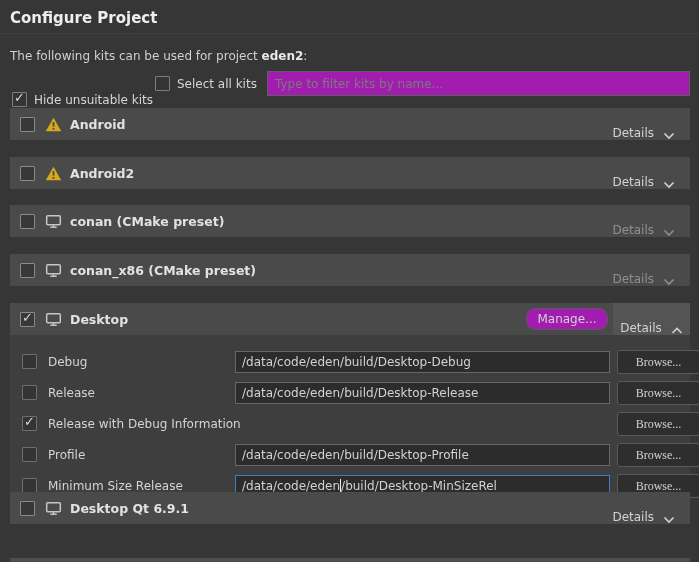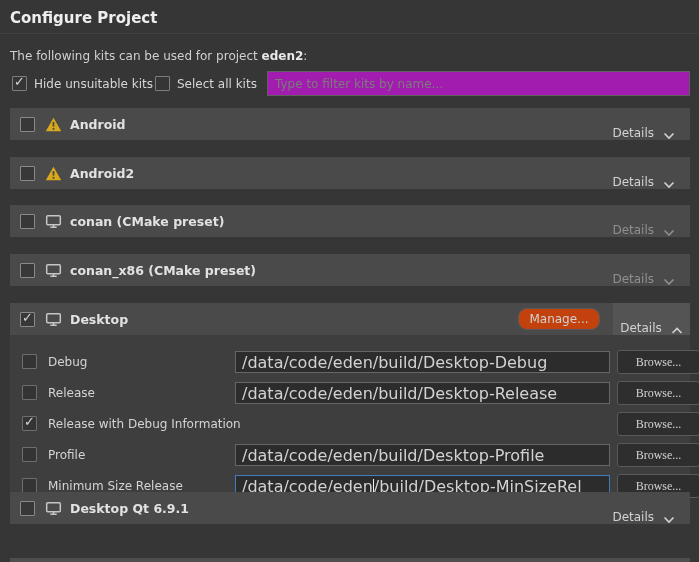--- a/index.html
+++ b/index.html
@@ -30,21 +30,21 @@
     background:#353535; border:1px solid #7d7d7d; border-radius:1px;
     position:relative; vertical-align:middle; flex:0 0 15px;
   }
   .cb.checked::after {
     content:"✓"; position:absolute; left:1px; top:-3px;
     color:#d8d8d8; font-size:13px; font-weight:bold;
   }
   .cb-label { color:#d6d6d6; }
 
   .filter-bar-item { position:absolute; display:flex; align-items:center; gap:7px; top:76px; }
-  #hide-kits { left:12px; }
+  #hide-kits { left:12px;margin-top:16px; }
   #select-all { left:155px; }
 
   .filter-input {
     position:absolute; left:267px; top:71px; width:423px; height:25px;
     background:#a21caf; border:1px solid #606060; color:#d4d4d4;
     font-family:inherit; font-size:12px; padding:0 7px; outline:none;
   }
   .filter-input::placeholder { color:#7b7b7b; }
 
   
@@ -59,37 +59,37 @@
   .details-toggle {
     position:absolute; right:9px; top:0; height:32px;
     display:flex; align-items:flex-end; gap:9px; padding:0 6px;
     color:#d2d2d2;
   }
   .details-toggle.dim { color:#8f8f8f; }
   .details-toggle.dim svg path { stroke:#8f8f8f; }
   .details-toggle.active { right:0; width:77px; background:#545454; justify-content:center; padding:0; }
 
   .manage-btn {
-    position:absolute; right:90px; top:5px; width:82px; height:22px;
-    background:#c2410c; border:1px solid #5a5a5a; border-radius:9px;
+    position:absolute; right:82px; top:5px; width:82px; height:22px;
+    background:#a21caf; border:1px solid #5a5a5a; border-radius:9px;
     color:#d2d2d2; font-family:inherit; font-size:12px;
   }
 
   
   .expand-panel {
     position:absolute; left:10px; top:335px; width:680px; height:171px;
     background:#3e3e3e;
   }
   .cfg-row { position:absolute; left:0; width:680px; height:22px; }
   .cfg-row .cb { position:absolute; left:12px; top:3px; background:#343434; border-color:#6e6e6e; }
   .cfg-label { position:absolute; left:38px; top:4px; color:#d4d4d4; }
   .cfg-input {
     position:absolute; left:225px; top:0; width:375px; height:22px;
     background:#2c2c2c; border:1px solid #666666; color:#d2d2d2;
-    font-family:inherit; font-size:16px; padding:0 6px; outline:none;
+    font-family:inherit; font-size:12px; padding:0 6px; outline:none;
   }
   .cfg-input.focused {
     border:1px solid #3f7dbf;
     display:flex; align-items:center; white-space:pre; overflow:hidden;
   }
   .caret { display:inline-block; width:1px; height:14px; background:#f0f0f0; }
   .browse-btn {
     position:absolute; left:607px; top:-1px; width:83px; height:24px;
     background:#2e2e2e; border:1px solid #5a5a5a; border-radius:3px;
     color:#d2d2d2; font-family:Liberation Serif, serif; font-size:12px;

